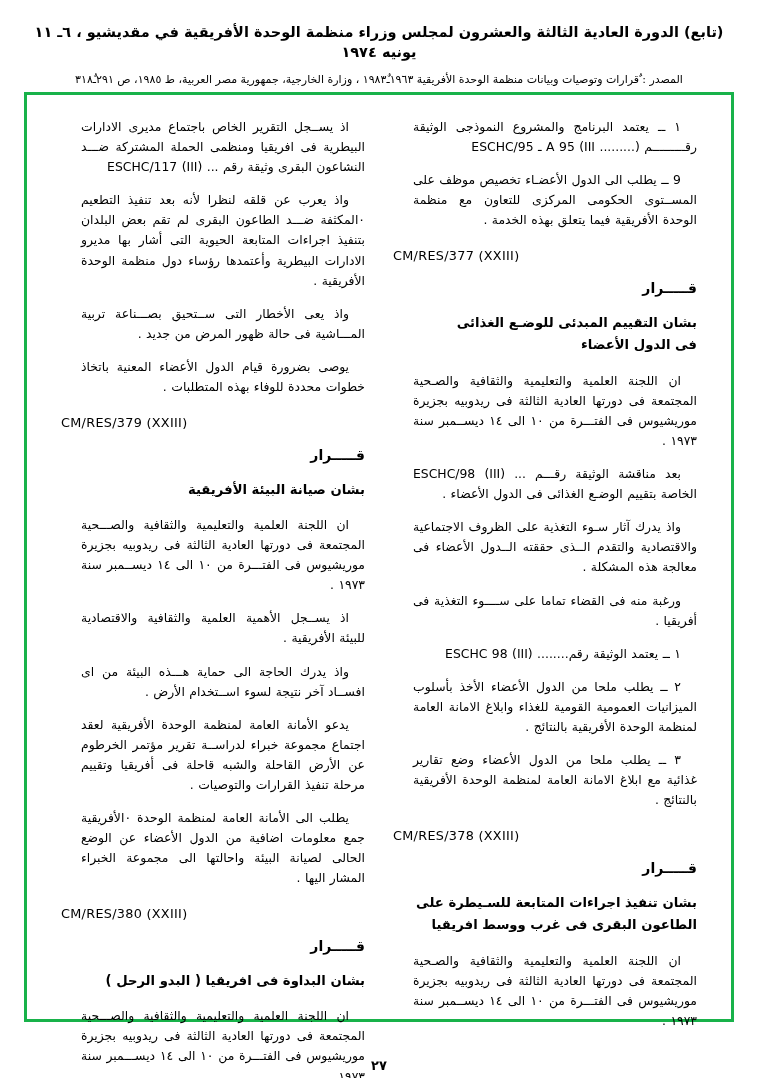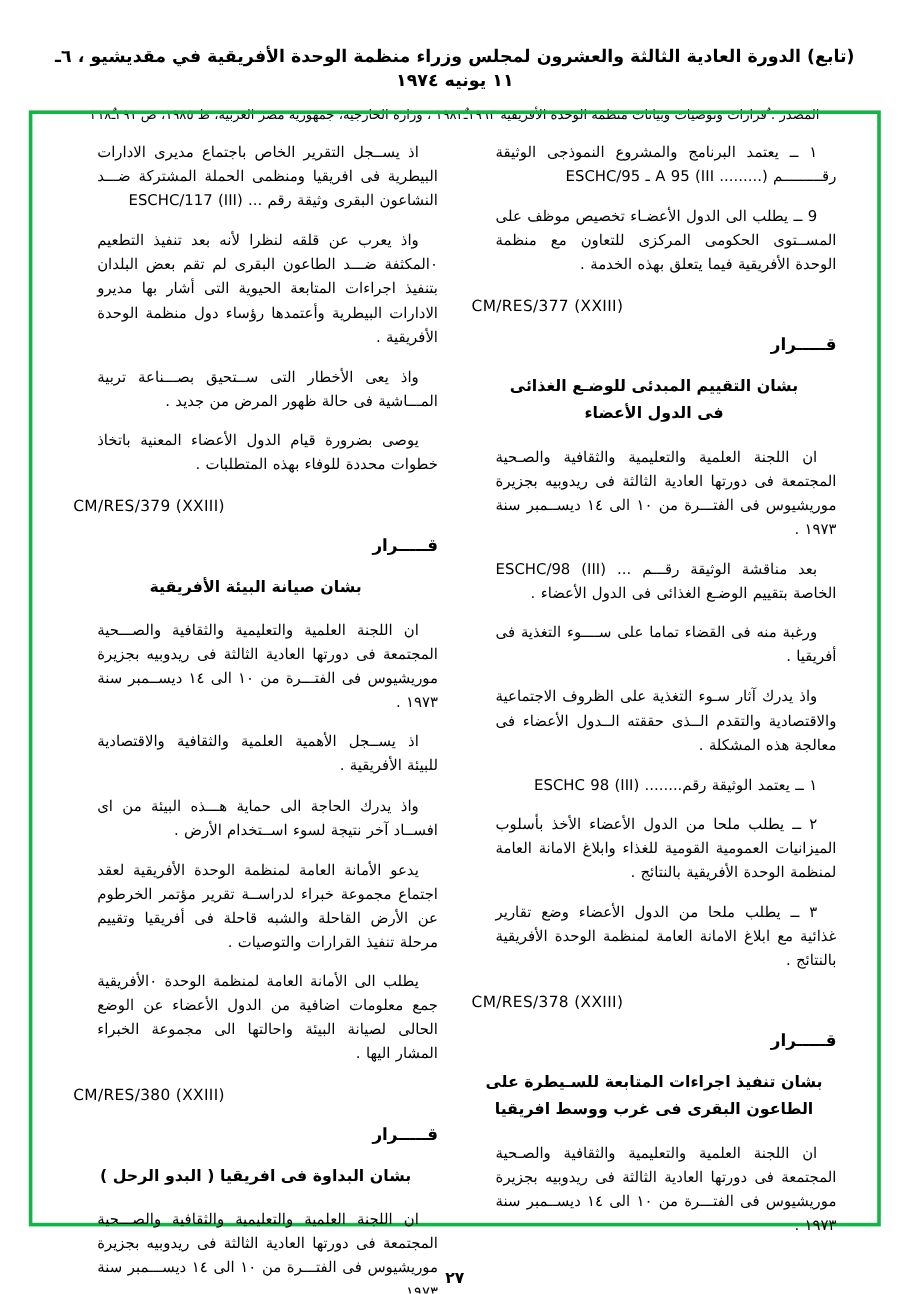--- a/index.html
+++ b/index.html
@@ -13,21 +13,21 @@
     font-family: "DejaVu Sans", "Liberation Sans", sans-serif;
     color: #000000;
     position: relative;
     overflow: hidden;
   }
   .page {
     width: 758px;
     height: 1078px;
     position: relative;
     box-sizing: border-box;
-    padding: 16px;
+    padding: 0;
   }
   
   .header {
     text-align: center;
     padding: 22px 26px 0 26px;
   }
   .header-title {
     font-size: 14.5px;
     font-weight: bold;
     letter-spacing: 0px;
@@ -97,21 +97,20 @@
     unicode-bidi: embed;
   }
   .res-word {
     text-align: right;
     font-weight: bold;
     font-size: 14px;
     letter-spacing: 4px;
     margin: 10px 0 12px 0;
   }
   .res-title {
-    text-align: center;
     font-weight: bold;
     font-size: 13.2px;
     line-height: 1.7;
     margin: 0 0 14px 0;
   }
   
   .footer {
     position: absolute;
     bottom: 5px;
     left: 0;
@@ -134,22 +133,22 @@
   <div class="frame">
     <div class="frame-inner">
       <div class="col col-right" id="col-right">
           <p class="para indented">١ ــ يعتمد البرنامج والمشروع النموذجى الوثيقة رقـــــــــم (......... III) A 95 ـ ESCHC/95</p>
           <p class="para indented">9 ــ يطلب الى الدول الأعضـاء تخصيص موظف على المســتوى الحكومى المركزى للتعاون مع منظمة الوحدة الأفريقية فيما يتعلق بهذه الخدمة .</p>
           <div class="res-code">CM/RES/377 (XXIII)</div>
           <div class="res-word">قـــــرار</div>
           <div class="res-title">بشان التقييم المبدئى للوضـع الغذائى<br>فى الدول الأعضاء</div>
           <p class="para indented">ان اللجنة العلمية والتعليمية والثقافية والصـحية المجتمعة فى دورتها العادية الثالثة فى ريدوبيه بجزيرة موريشيوس فى الفتـــرة من ١٠ الى ١٤ ديســمبر سنة ١٩٧٣ .</p>
           <p class="para indented">بعد مناقشة الوثيقة رقـــم ... (III) ESCHC/98 الخاصة بتقييم الوضـع الغذائى فى الدول الأعضاء .</p>
+          <p class="para indented">واذ يدرك آثار سـوء التغذية على الظروف الاجتماعية والاقتصادية والتقدم الــذى حققته الــدول الأعضاء فى معالجة هذه المشكلة .</p>
           <p class="para indented">ورغبة منه فى القضاء تماما على ســــوء التغذية فى أفريقيا .</p>
-          <p class="para indented">واذ يدرك آثار سـوء التغذية على الظروف الاجتماعية والاقتصادية والتقدم الــذى حققته الــدول الأعضاء فى معالجة هذه المشكلة .</p>
           <p class="para indented">١ ــ يعتمد الوثيقة رقم........ (III) ESCHC 98</p>
           <p class="para indented">٢ ــ يطلب ملحا من الدول الأعضاء الأخذ بأسلوب الميزانيات العمومية القومية للغذاء وابلاغ الامانة العامة لمنظمة الوحدة الأفريقية بالنتائج .</p>
           <p class="para indented">٣ ــ يطلب ملحا من الدول الأعضاء وضع تقارير غذائية مع ابلاغ الامانة العامة لمنظمة الوحدة الأفريقية بالنتائج .</p>
           <div class="res-code">CM/RES/378 (XXIII)</div>
           <div class="res-word">قـــــرار</div>
           <div class="res-title">بشان تنفيذ اجراءات المتابعة للسـيطرة على<br>الطاعون البقرى فى غرب ووسط افريقيا</div>
           <p class="para indented">ان اللجنة العلمية والتعليمية والثقافية والصـحية المجتمعة فى دورتها العادية الثالثة فى ريدوبيه بجزيرة موريشيوس فى الفتـــرة من ١٠ الى ١٤ ديســمبر سنة ١٩٧٣ .</p>
         </div>
       <div class="divider"></div>
       <div class="col col-left" id="col-left">

